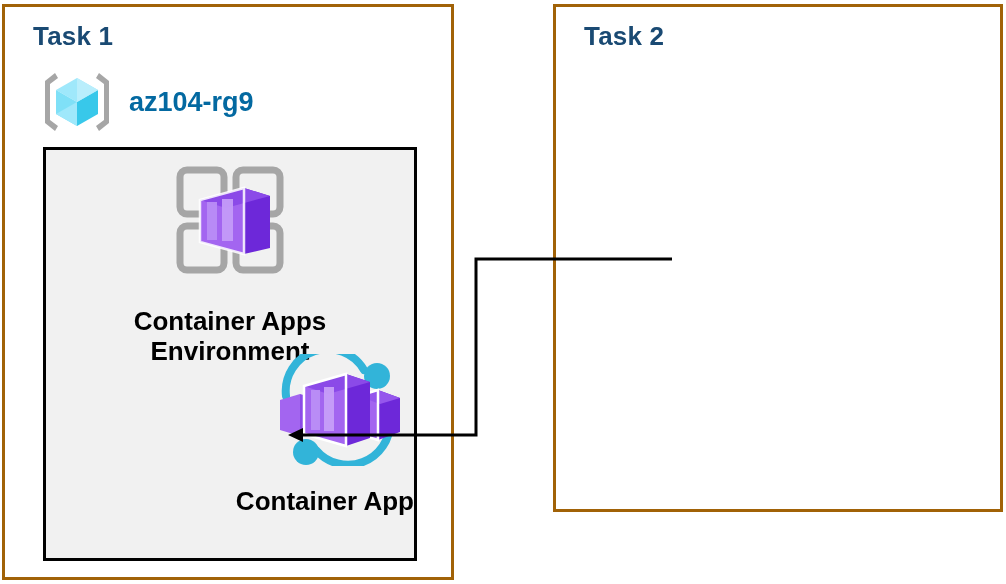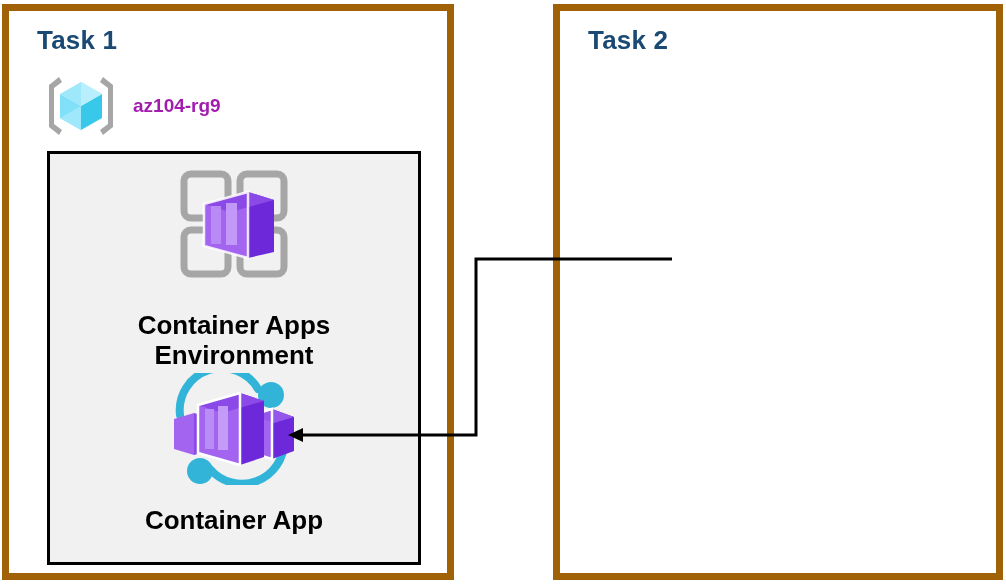--- a/index.html
+++ b/index.html
@@ -15,25 +15,25 @@
     width: 1006px;
     height: 584px;
     background: #ffffff;
     overflow: hidden;
   }
 
   
   .task-panel {
     position: absolute;
     background: #ffffff;
-    border: 7px solid #a16207;
+    border: 3px solid #a16207;
     box-sizing: border-box;
   }
   #task1-panel { left: 2px;   top: 4px; width: 452px; height: 576px; }
-  #task2-panel { left: 553px; top: 4px; width: 450px; height: 576px; padding-left: 8px; }
+  #task2-panel { left: 553px; top: 4px; width: 450px; height: 508px; padding-left: 8px; }
 
   .task-title {
     position: absolute;
     top: 14px;
     left: 28px;
     font-size: 26px;
     font-weight: bold;
     color: #1a4a73;
     letter-spacing: 0.2px;
     white-space: nowrap;
@@ -51,37 +51,37 @@
   
   #rg-row {
     position: absolute;
     left: 36px;
     top: 62px;
     display: flex;
     align-items: center;
     gap: 16px;
   }
   #rg-label {
-    font-size: 19px;
+    font-size: 27px;
     font-weight: bold;
-    color: #a21caf;
+    color: #0369a1;
     white-space: nowrap;
   }
 
   
   .node {
     position: absolute;
     display: flex;
     flex-direction: column;
     align-items: center;
     width: 100%;
     left: 0;
   }
   #cae-node  { top: 12px; }
-  #capp-node { top: 219px; }
+  #capp-node { top: 204px; align-items: flex-end; }
 
   .node-label {
     font-size: 26px;
     font-weight: bold;
     color: #000000;
     text-align: center;
     line-height: 1.14;
     margin-top: 21px;
     white-space: pre-line;
   }

